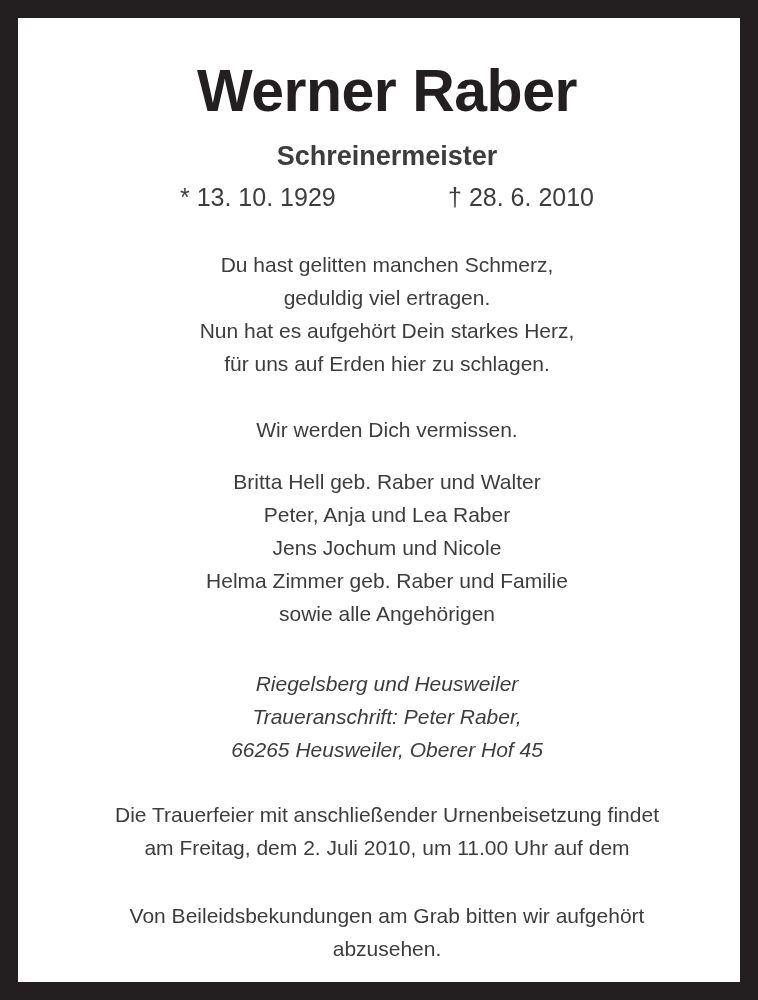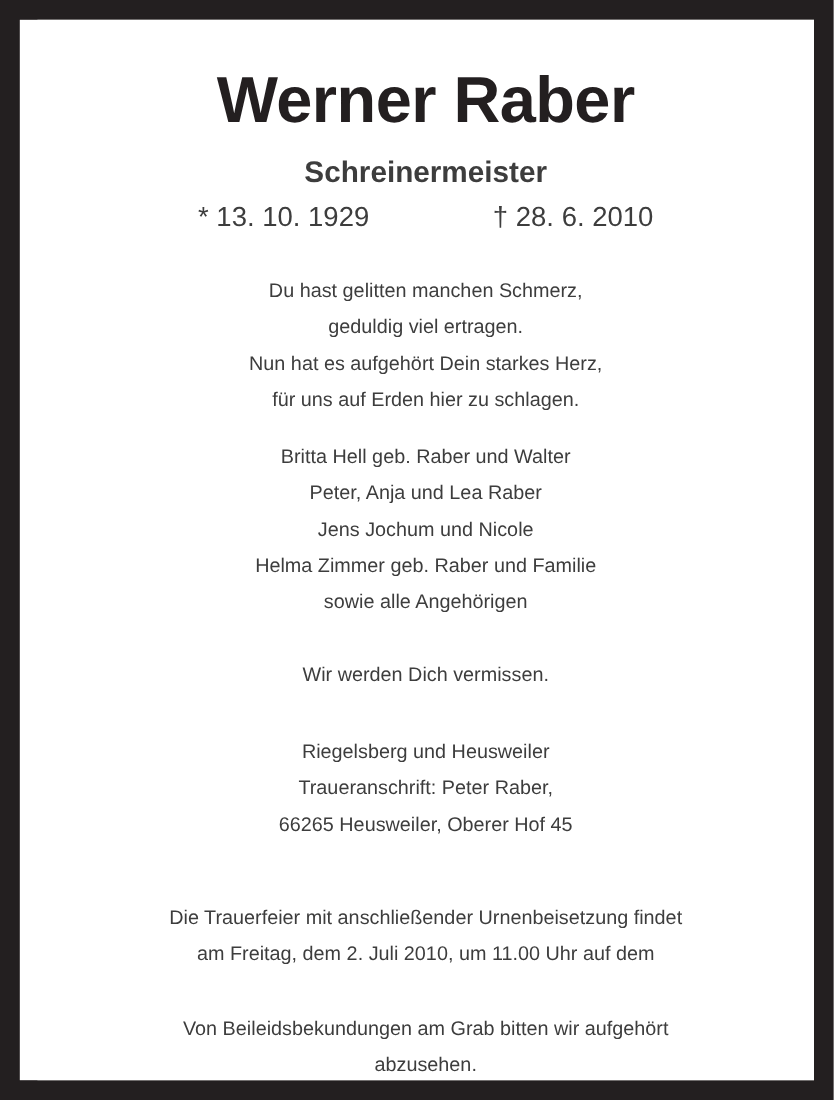--- a/index.html
+++ b/index.html
@@ -71,33 +71,33 @@
     color: #3d3d3d;
   }
   .date-item {
     white-space: nowrap;
   }
 
   
   .text-block {
     text-align: center;
     color: #3d3d3d;
-    font-size: 18px;
+    font-size: 21px;
     line-height: 33px;
     width: 100%;
   }
   .text-block .line {
     white-space: nowrap;
   }
 
   .block-verse      { margin-top: 38px; }
   .block-missing    { margin-top: 33px; }
   .block-family     { margin-top: 19px; }
-  .block-towns      { margin-top: 37px; }
-  .block-service    { margin-top: 52px; }
+  .block-towns      { margin-top: 37px; font-style: italic; }
+  .block-service    { margin-top: 32px; }
   .block-condolence { margin-top: 35px; }
 </style>
 </head>
 <body>
 
 <div class="notice-frame">
   <div class="notice-inner">
 
     <div class="deceased-name">Werner Raber</div>
 
@@ -108,30 +108,30 @@
       <span class="date-item">† 28. 6. 2010</span>
     </div>
 
     <div class="text-block block-verse">
       <div class="line">Du hast gelitten manchen Schmerz,</div>
       <div class="line">geduldig viel ertragen.</div>
       <div class="line">Nun hat es aufgehört Dein starkes Herz,</div>
       <div class="line">für uns auf Erden hier zu schlagen.</div>
     </div>
 
+    <div class="text-block block-missing">
+      <div class="line">Wir werden Dich vermissen.</div>
+    </div>
+
     <div class="text-block block-family">
       <div class="line">Britta Hell geb. Raber und Walter</div>
       <div class="line">Peter, Anja und Lea Raber</div>
       <div class="line">Jens Jochum und Nicole</div>
       <div class="line">Helma Zimmer geb. Raber und Familie</div>
       <div class="line">sowie alle Angehörigen</div>
-    </div>
-
-    <div class="text-block block-missing">
-      <div class="line">Wir werden Dich vermissen.</div>
     </div>
 
     <div class="text-block block-towns">
       <div class="line">Riegelsberg und Heusweiler</div>
       <div class="line">Traueranschrift: Peter Raber,</div>
       <div class="line">66265 Heusweiler, Oberer Hof 45</div>
     </div>
 
     <div class="text-block block-service">
       <div class="line">Die Trauerfeier mit anschließender Urnenbeisetzung findet</div>

